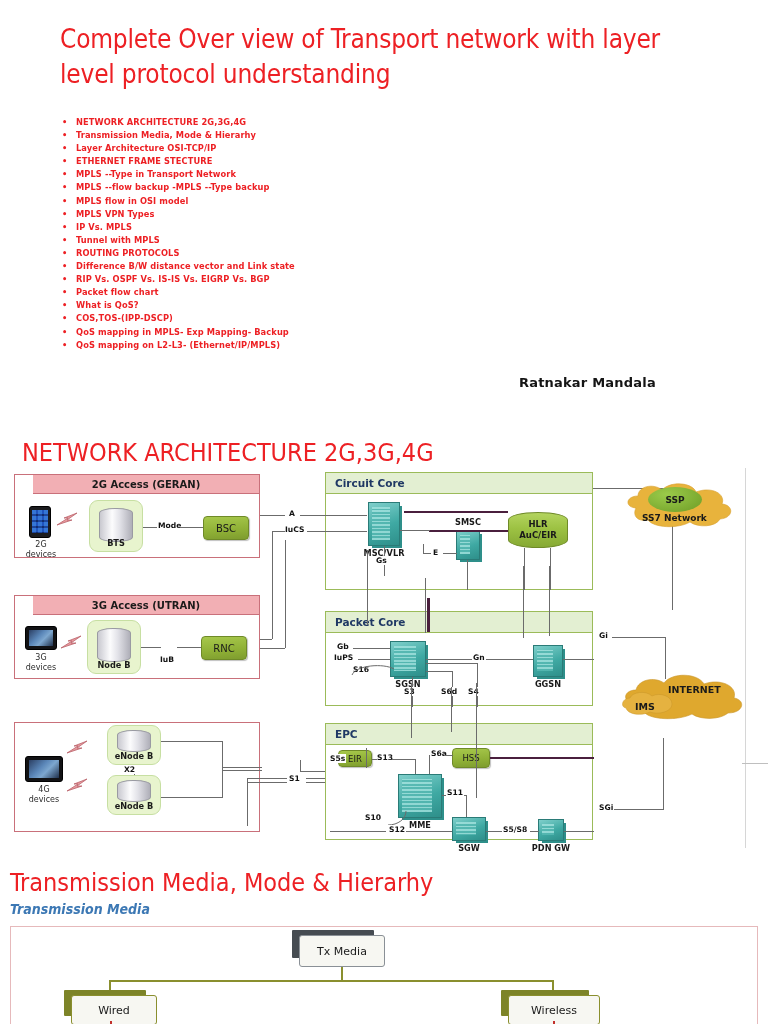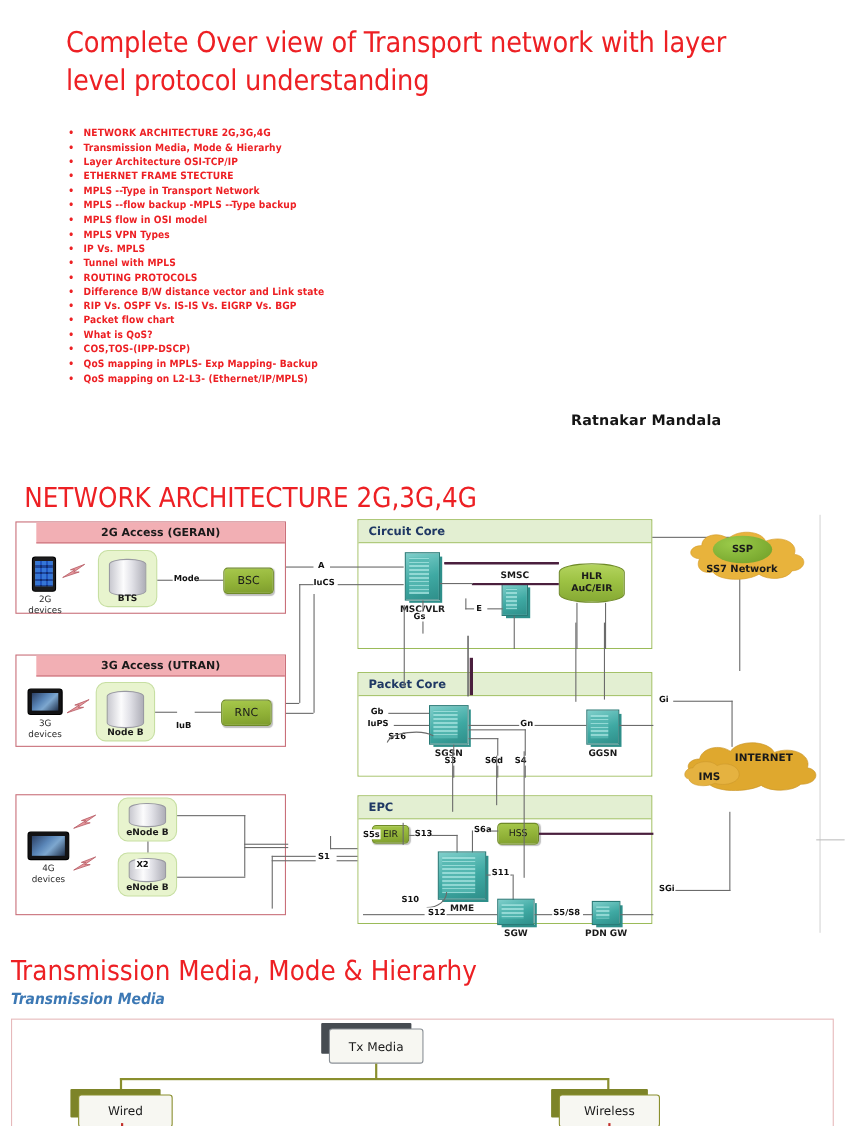--- a/index.html
+++ b/index.html
@@ -305,21 +305,21 @@
 
           <div class="drum-wrap" style="left:92px; top:2px; width:54px; height:40px;">
             <div class="drum" style="height:22px; top:4px;"></div>
             <div class="dlbl">eNode B</div>
           </div>
           <div class="drum-wrap" style="left:92px; top:52px; width:54px; height:40px;">
             <div class="drum" style="height:22px; top:4px;"></div>
             <div class="dlbl">eNode B</div>
           </div>
           <div class="ln v" style="left:119px; top:42px; height:10px;"></div>
-          <div class="iflbl" style="left:108px; top:58px;">X2</div>
+          <div class="iflbl" style="left:108px; top:42px;">X2</div>
 
           <div class="ln h" style="left:146px; top:18px; width:62px;"></div>
           <div class="ln h" style="left:146px; top:74px; width:62px;"></div>
           <div class="ln v" style="left:207px; top:18px; height:56px;"></div>
           <div class="ln h" style="left:207px; top:44px; width:40px;"></div>
           <div class="ln h" style="left:207px; top:47px; width:40px;"></div>
         </div>
       </div>
 
       <div class="core" style="left:325px; top:4px; width:268px; height:118px;">

